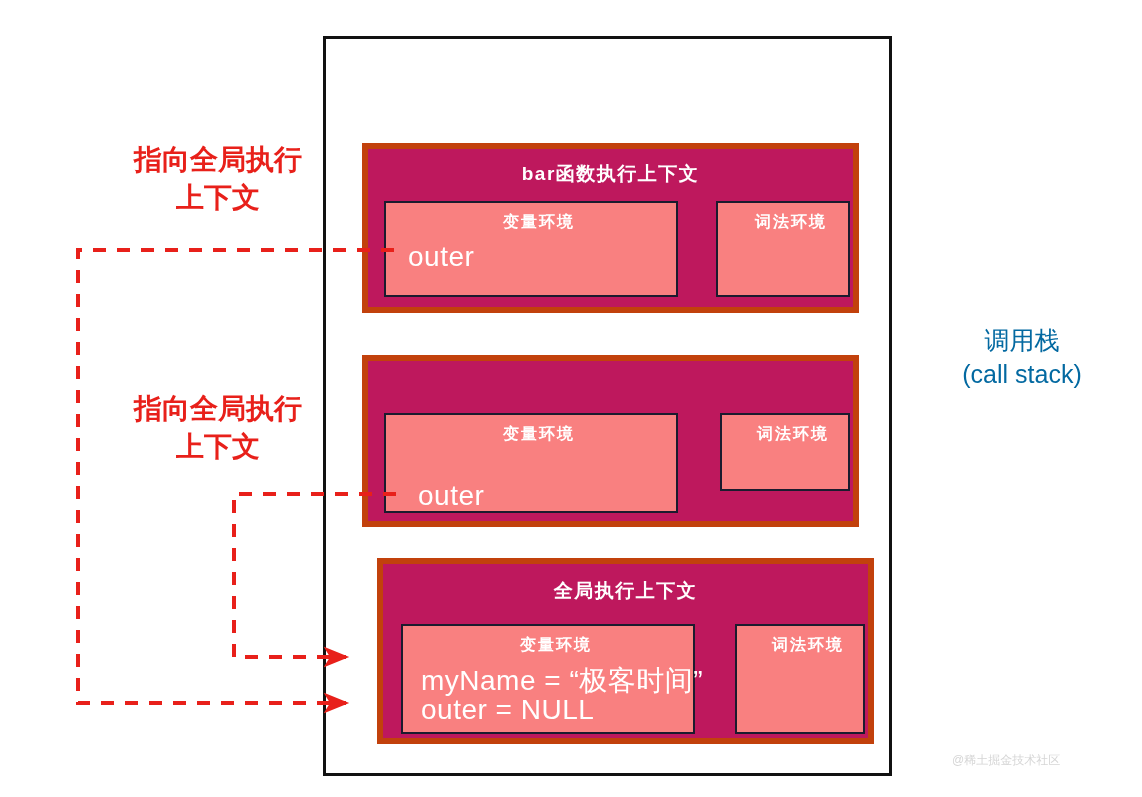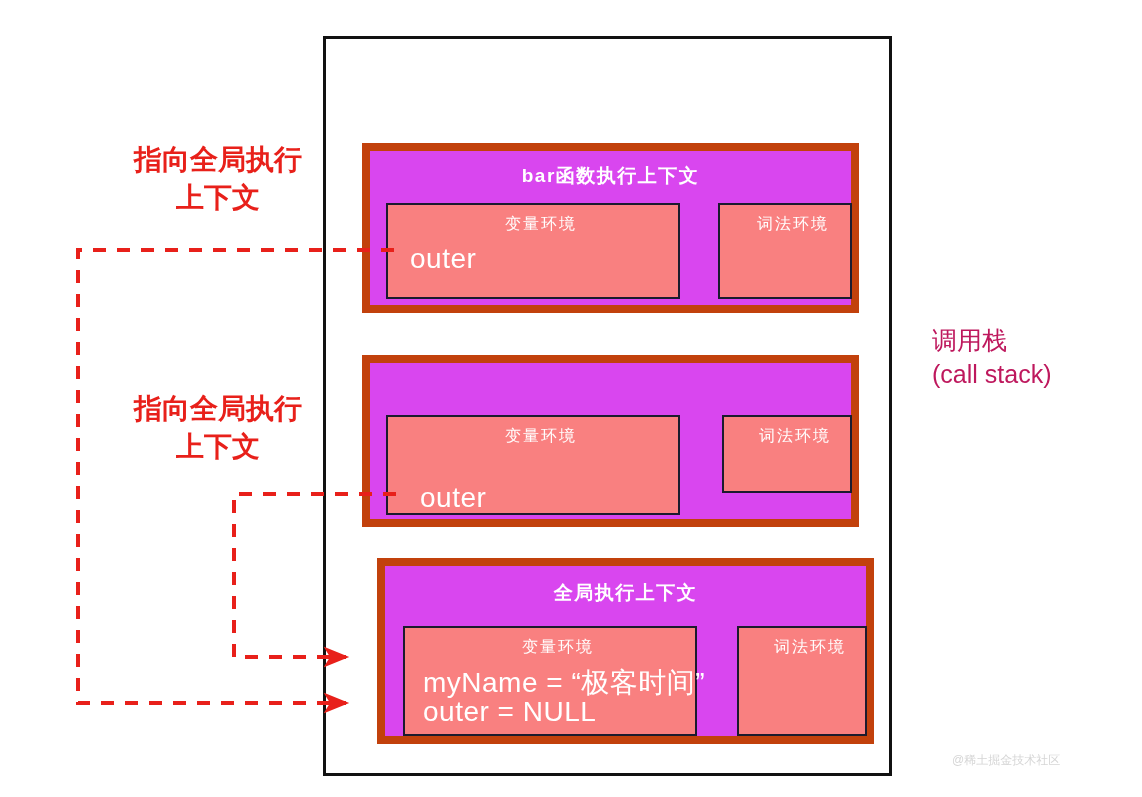--- a/index.html
+++ b/index.html
@@ -29,23 +29,23 @@
     border: 3px solid #111111;
     box-sizing: border-box;
     background: transparent;
   }
 
   
   .ctx {
     position: absolute;
     left: 362px;
     width: 497px;
-    border: 8px solid #c2410c;
+    border: 6px solid #c2410c;
     box-sizing: border-box;
-    background: #d946ef;
+    background: #be185d;
   }
   .ctx-title {
     position: absolute;
     left: 0;
     right: 0;
     text-align: center;
     color: #ffffff;
     font-size: 19px;
     font-weight: bold;
     letter-spacing: 1.5px;
@@ -59,21 +59,21 @@
     box-sizing: border-box;
     background: #F98080;
   }
   .env-title {
     position: absolute;
     left: 0;
     right: 0;
     text-align: center;
     color: #ffffff;
     font-size: 16px;
-    font-weight: normal;
+    font-weight: bold;
     letter-spacing: 2px;
     white-space: nowrap;
     padding-left: 16px;
   }
   .env-entry {
     position: absolute;
     color: #ffffff;
     font-size: 28px;
     white-space: nowrap;
     letter-spacing: 0.5px;
@@ -86,21 +86,22 @@
     font-size: 28px;
     font-weight: bold;
     line-height: 1.35;
     text-align: center;
     white-space: nowrap;
   }
 
   
   .caption {
     position: absolute;
-    color: #be185d;
+    text-align: center;
+    color: #0369a1;
     font-size: 25px;
     line-height: 1.35;
     white-space: nowrap;
   }
 
   
   .watermark {
     position: absolute;
     color: #d6d6d6;
     font-size: 12px;

